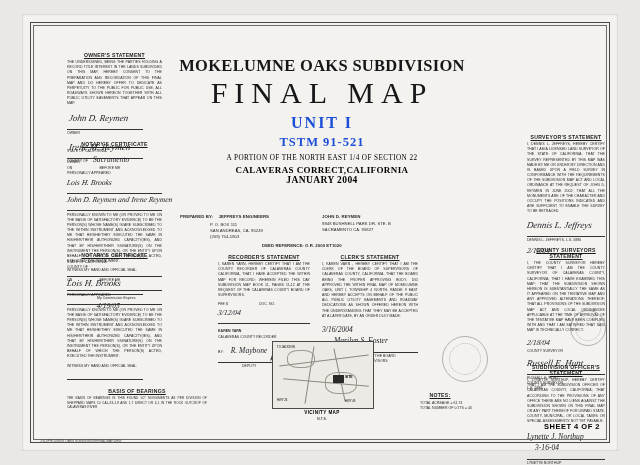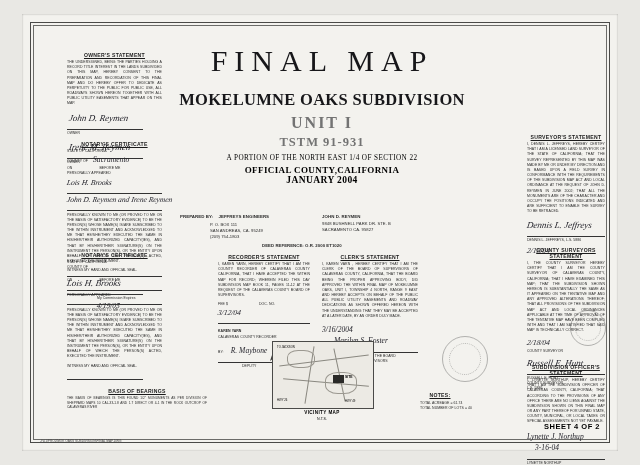--- a/index.html
+++ b/index.html
@@ -17,21 +17,21 @@
     box-shadow:0 0 2px rgba(0,0,0,.35) inset;
   }
   #border-outer{
     position:absolute;left:8px;top:8px;right:8px;bottom:8px;
     border:1px solid #4a4a48;
   }
   #border-inner{
     position:absolute;left:11px;top:11px;right:11px;bottom:11px;
     border:1px solid #6b6b68;
   }
-  .txt{color:#737373;}
+  .txt{color:#1d4ed8;}
   
   #titleblock{
     position:absolute;left:150px;top:30px;width:300px;text-align:center;
   }
   #final-map{
     font-family:"Liberation Serif", serif;
     font-size:30px;letter-spacing:7px;color:#17171a;
     margin-bottom:2px;
   }
   #sub-title{
@@ -115,26 +115,26 @@
 </style>
 </head>
 <body>
 
 <div id="page">
   <div id="sheet">
     <div id="border-outer"></div>
     <div id="border-inner"></div>
 
     <div id="titleblock">
+      <div id="sub-title" class="txt">MOKELUMNE OAKS SUBDIVISION</div>
       <div id="final-map" class="txt">FINAL MAP</div>
-      <div id="sub-title" class="txt">MOKELUMNE OAKS SUBDIVISION</div>
       <div id="unit" class="txt">UNIT I</div>
-      <div id="tstm" class="txt">TSTM 91-931</div>
+      <div id="tstm" class="txt">TSTM 91-521</div>
       <div class="sub-line">A PORTION OF THE NORTH EAST 1/4 OF SECTION 22</div>
-      <div class="sub-line big">OFFICIAL COUNTY,CALIFORNIA</div>
+      <div class="sub-line big">CALAVERAS CORRECT,CALIFORNIA</div>
       <div class="sub-line big2">JANUARY 2004</div>
     </div>
 
     <div class="block" style="left:158px;top:200px;width:120px;">
       <div class="bp l" style="font-size:4.4px;font-weight:bold;">
         <span>PREPARED BY:</span>
         <span style="margin-left:4px;">JEFFREYS ENGINEERS</span>
       </div>
       <div class="bp l" style="font-size:4.2px;margin-left:30px;margin-top:1px;">P. O. BOX 111</div>
       <div class="bp l" style="font-size:4.2px;margin-left:30px;">SAN ANDREAS, CA. 95249</div>

